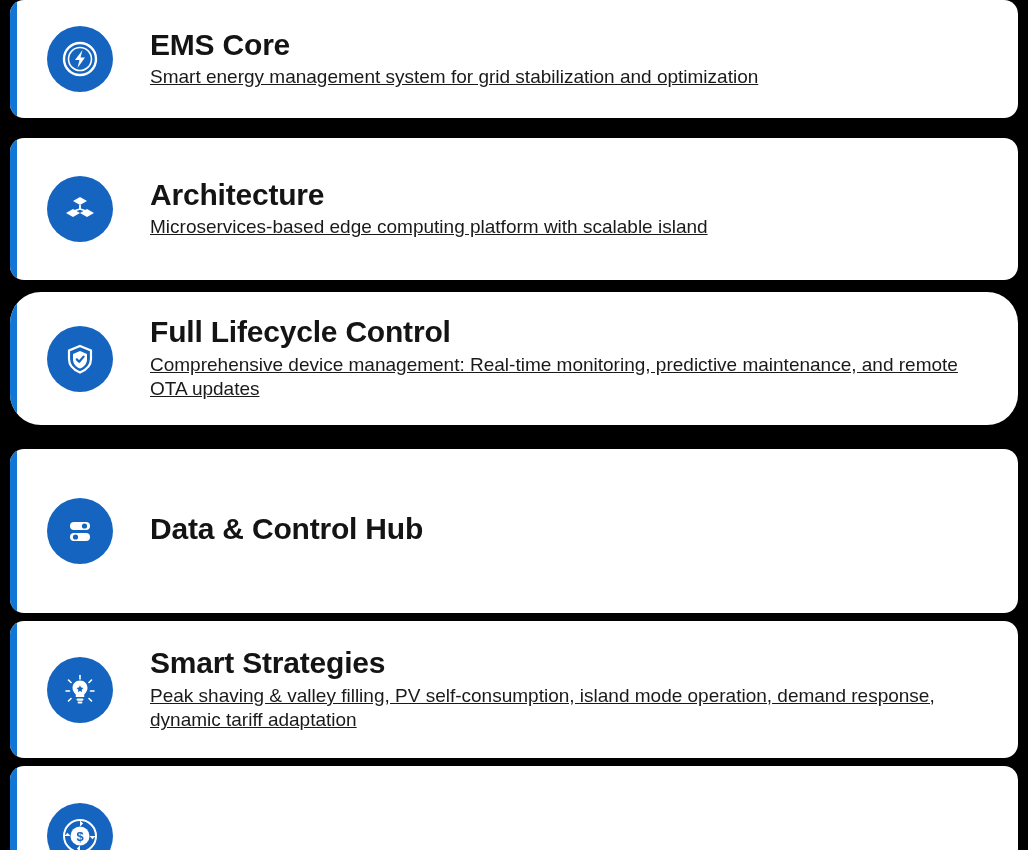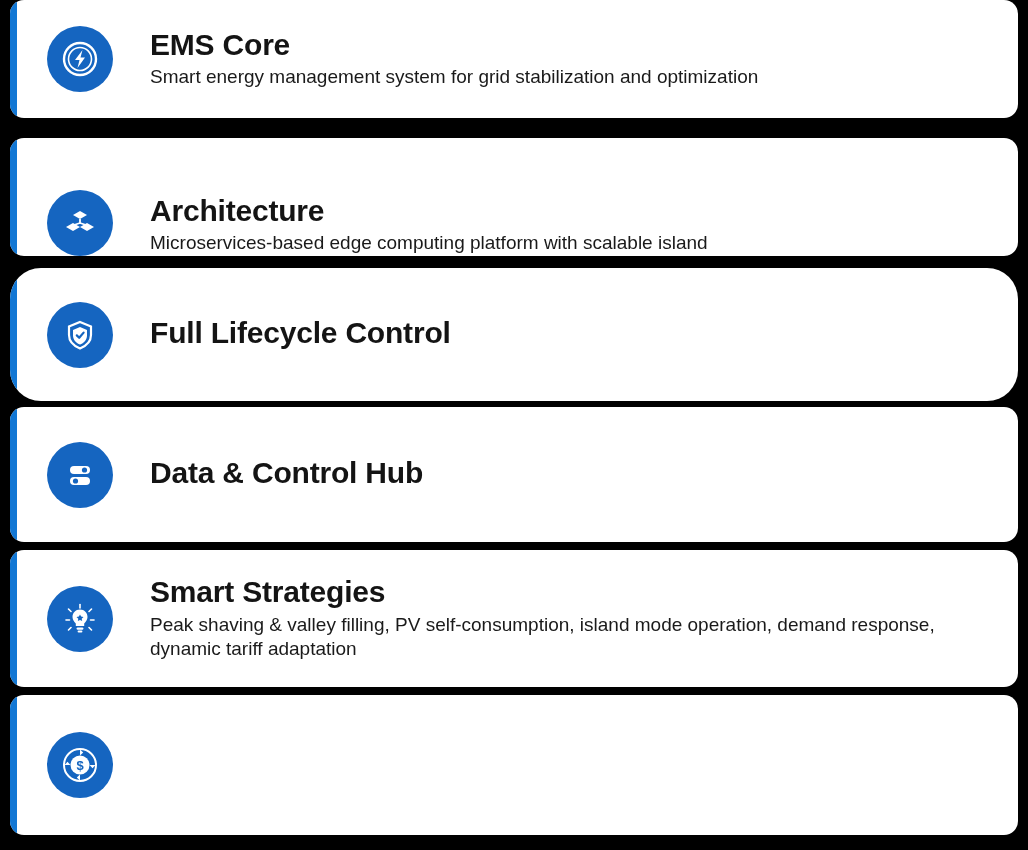--- a/index.html
+++ b/index.html
@@ -68,29 +68,30 @@
     color: #141414;
     line-height: 1.12;
     margin: 0 0 4px 0;
     letter-spacing: -0.2px;
   }
   .card-desc {
     font-size: 19px;
     color: #1a1a1a;
     line-height: 1.3;
     margin: 0;
+    text-decoration: underline;
   }
   
   .c0 { height: 118px; margin-top: 0; }
   .gap0 { height: 20px; }
-  .c1 { height: 118px; align-items: flex-end; }
+  .c1 { height: 142px; }
   .gap1 { height: 12px; }
   .c2 { height: 133px; border-radius: 31px; }
   .gap2 { height: 6px; }
-  .c3 { height: 135px; }
+  .c3 { height: 164px; margin-top: 18px; }
   .gap3 { height: 8px; }
   .c4 { height: 137px; }
   .gap4 { height: 8px; }
   .c5 { height: 140px; }
 </style>
 </head>
 <body>
 
 <div class="board">
 
@@ -138,20 +139,21 @@
       <div class="icon-circle">
         <svg width="40" height="40" viewBox="0 0 40 40" aria-hidden="true">
           <path d="M20 7 L31 11.5 V20 C31 26.5 26 31 20 33.5 C14 31 9 26.5 9 20 V11.5 Z" fill="none" stroke="#ffffff" stroke-width="2.2"></path>
           <path d="M20 12 L27 15 V20.5 C27 25 23.6 28 20 29.6 C16.4 28 13 25 13 20.5 V15 Z" fill="#ffffff"></path>
           <path d="M16.8 20.4 L19.2 22.8 L23.6 17.6" fill="none" stroke="#1565c0" stroke-width="2.2" stroke-linecap="round" stroke-linejoin="round"></path>
         </svg>
       </div>
     </div>
     <div class="text-wrap">
       <p class="card-title">Full Lifecycle Control</p>
+      <p class="card-desc">Comprehensive device management: Real-time monitoring, predictive maintenance, and remote OTA updates</p>
     </div>
   </div>
 
   <div class="gap2"></div>
 
   <div class="card c3">
     <div class="icon-wrap">
       <div class="icon-circle">
         <svg width="40" height="40" viewBox="0 0 40 40" aria-hidden="true">
           <rect x="10" y="11" width="20" height="8" rx="4" fill="#ffffff"></rect>

